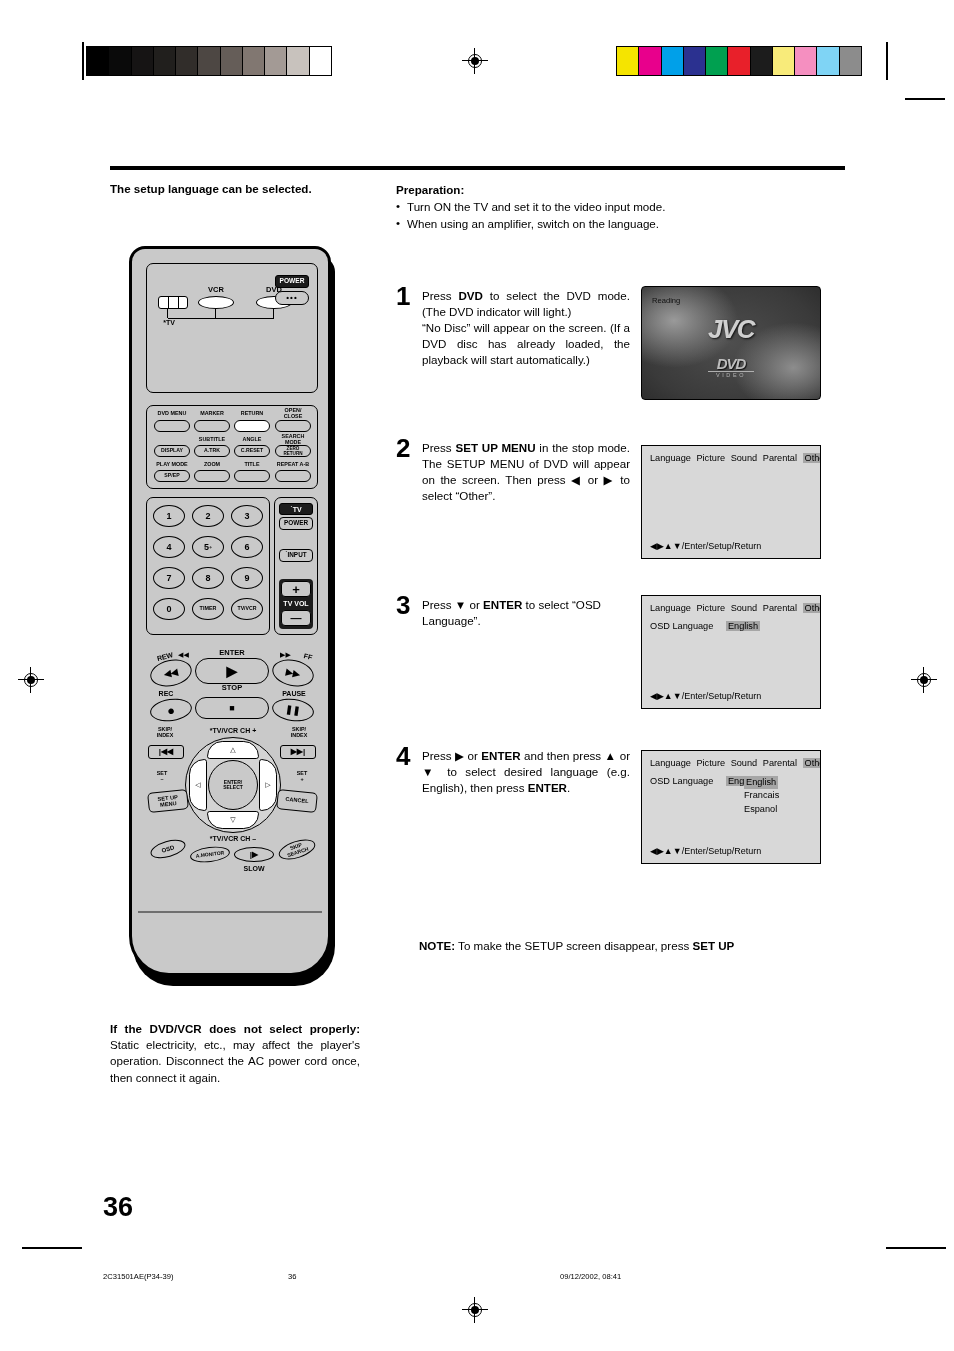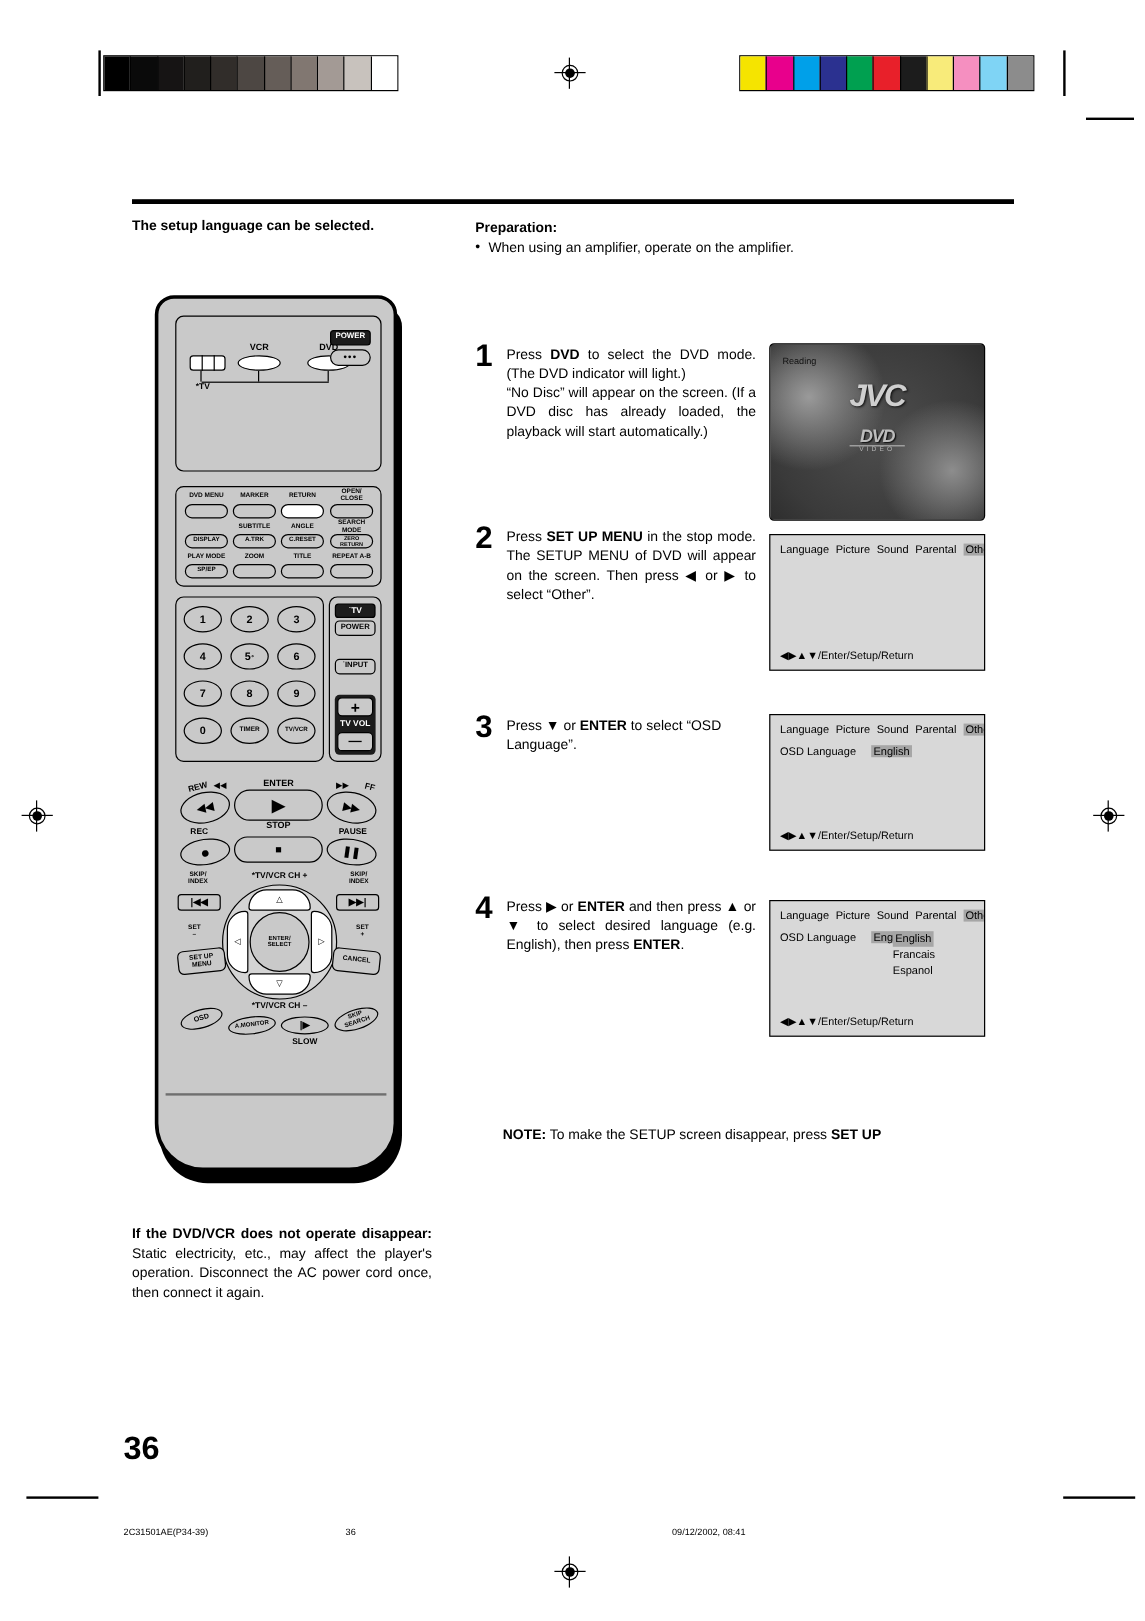--- a/index.html
+++ b/index.html
@@ -87,21 +87,21 @@
   .screen{position:absolute;width:180px;height:114px;border:1.4px solid #000;
     background:#d8d8d8;box-sizing:border-box;overflow:hidden;}
   .osd-row{position:absolute;left:8px;top:7px;font-size:9.2px;white-space:nowrap;}
   .osd-row span{display:inline-block;}
   .hl{background:#a6a6a6;padding:0 2px;}
   .osd-2{position:absolute;left:8px;top:25px;font-size:9.2px;white-space:nowrap;}
   .osd-foot{position:absolute;left:8px;bottom:7px;font-size:9px;white-space:nowrap;}
   .osd-list{position:absolute;left:102px;top:25px;font-size:9.2px;line-height:1.45;}
 
   
-  .reading{position:absolute;width:180px;height:148px;border:1.4px solid #000;
+  .reading{position:absolute;width:180px;height:114px;border:1.4px solid #000;
     box-sizing:border-box;overflow:hidden;border-radius:4px;
     background:
       radial-gradient(ellipse 60% 70% at 18% 30%, #9a9a9a 0%, rgba(154,154,154,0) 60%),
       radial-gradient(ellipse 55% 65% at 85% 72%, #8d8d8d 0%, rgba(141,141,141,0) 62%),
       radial-gradient(ellipse 70% 80% at 50% 50%, #4e4e4e 0%, #3a3a3a 70%, #2b2b2b 100%);
   }
   .reading .rd{position:absolute;left:10px;top:9px;font-size:7.6px;color:#111;}
   .reading .jvc{position:absolute;left:0;right:0;top:27px;text-align:center;
     font-size:26px;font-weight:bold;color:#cfcfcf;letter-spacing:-1.5px;
     font-style:italic;text-shadow:1px 1px 2px #111;}
@@ -176,21 +176,22 @@
   <div class="crop-h" style="left:905px;top:98px;width:40px;"></div>
   <div class="crop-h" style="left:22px;top:1247px;width:60px;"></div>
   <div class="crop-h" style="left:886px;top:1247px;width:60px;"></div>
 
   <div class="rule"></div>
   <div class="subtitle">The setup language can be selected.</div>
 
   <div class="prep">
     <div class="h">Preparation:</div>
     <ul>
-      <li><span>When using an amplifier, operate on the amplifier.</span></li>
+      <li><span>Turn ON the TV and set it to the video input mode.</span></li>
+      <li><span>When using an amplifier, switch on the language.</span></li>
     </ul>
   </div>
 
   <div class="remote">
     <div class="remote-shadow"></div>
     <div class="remote-body">
 
       <div class="panel" style="left:14px;top:14px;width:172px;height:130px;"></div>
 
       <div style="position:absolute;left:26px;top:47px;width:30px;height:13px;border:1.6px solid #000;background:#fff;border-radius:3px;box-sizing:border-box;"></div>
@@ -385,21 +386,21 @@
     </div>
     <div class="osd-foot">◀▶▲▼/Enter/Setup/Return</div>
   </div>
 
   <div class="note">
     <b class="bold">NOTE:</b>
     To make the SETUP screen disappear, press <b class="bold">SET UP</b>
   </div>
 
   <div class="trouble">
-    <b class="bold">If the DVD/VCR does not operate disappear:</b><span> Static electricity, etc., may affect the player's operation. Disconnect the AC power cord once, then connect it again.</span>
+    <b class="bold">If the DVD/VCR does not select properly:</b><span> Static electricity, etc., may affect the player's operation. Disconnect the AC power cord once, then connect it again.</span>
   </div>
 
   <div class="pagenum">36</div>
   <div class="foot" style="left:103px;top:1272px;">2C31501AE(P34-39)</div>
   <div class="foot" style="left:288px;top:1272px;">36</div>
   <div class="foot" style="left:560px;top:1272px;">09/12/2002, 08:41</div>
 
 </div>
 
 </body></html>

